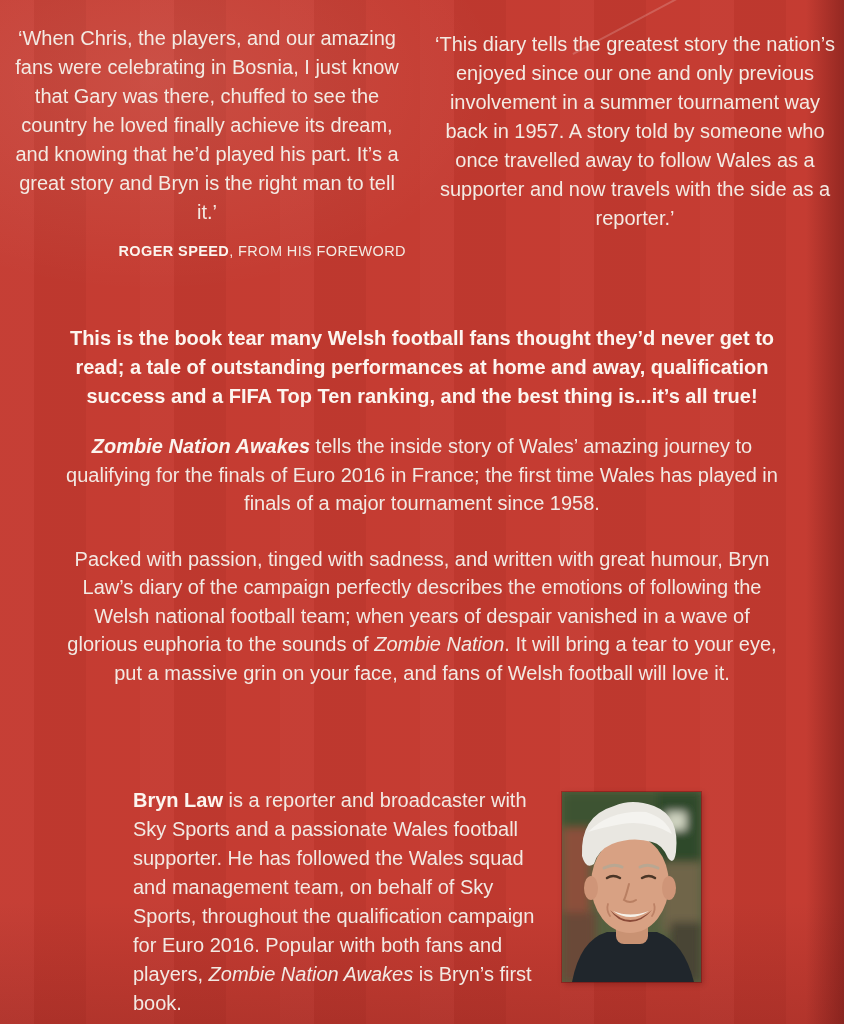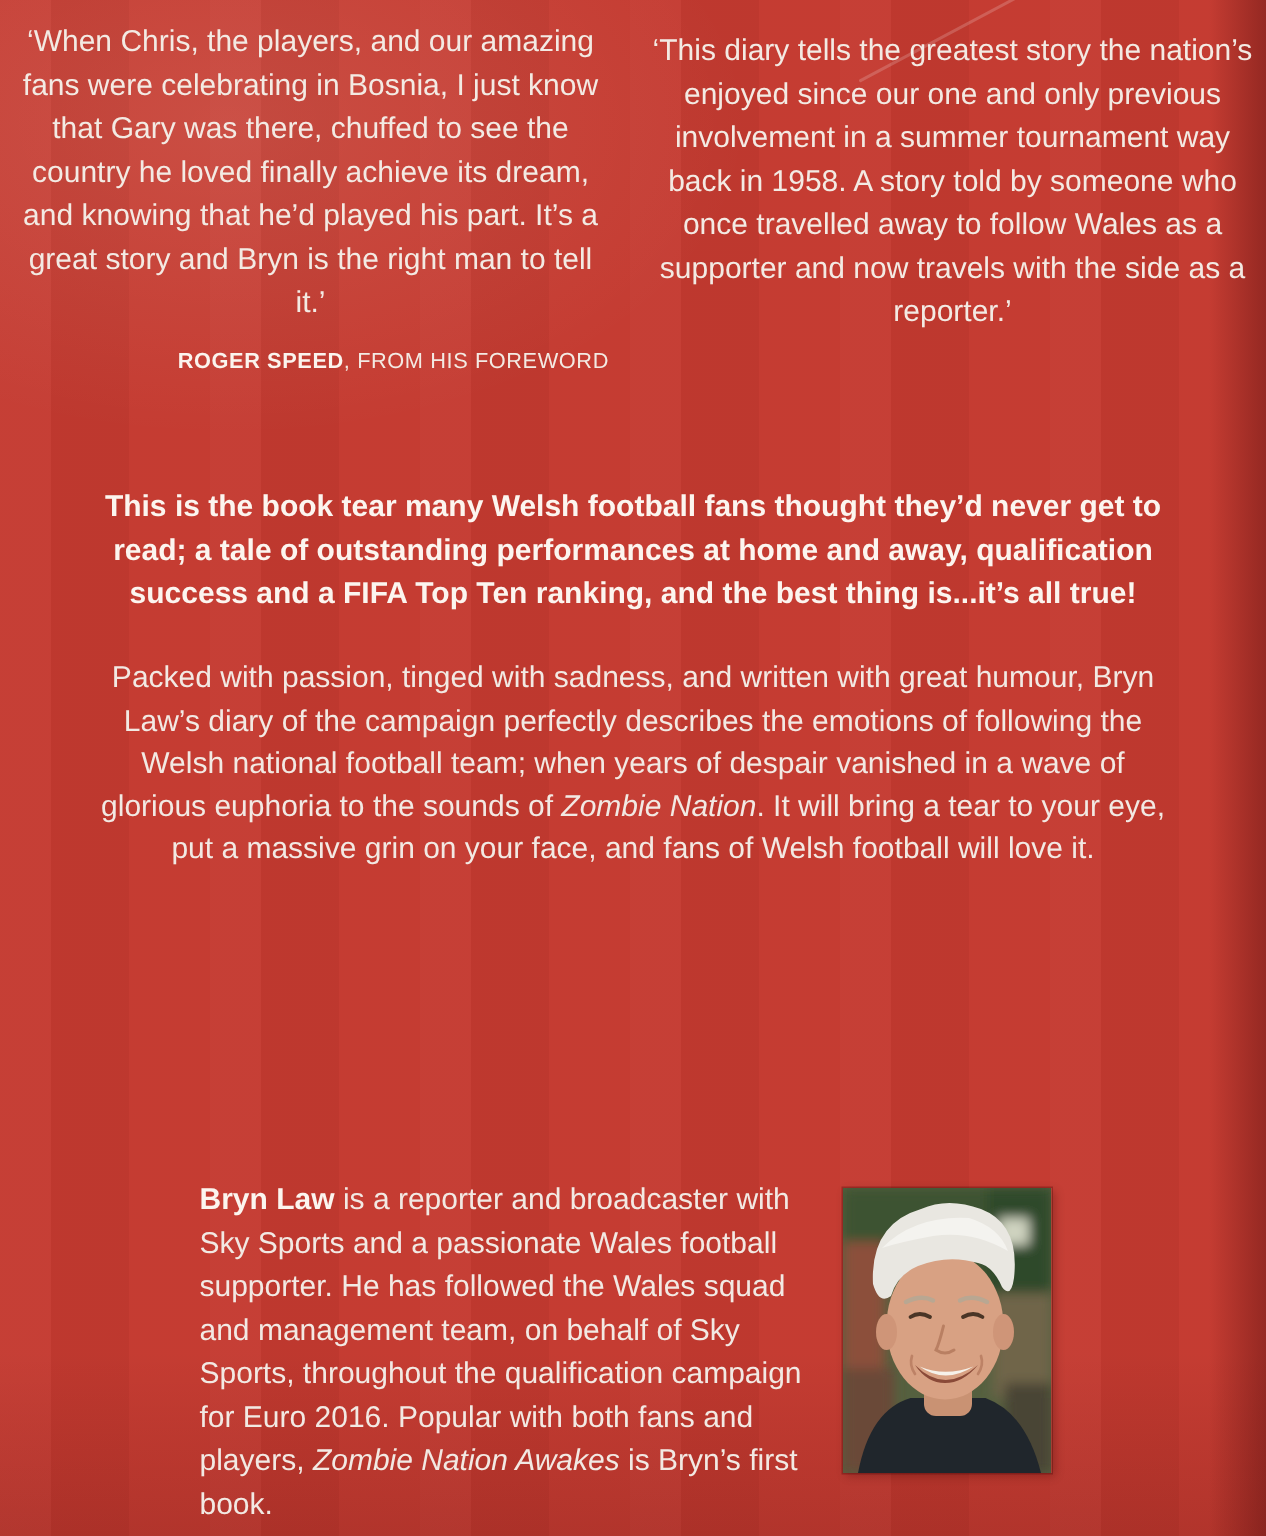--- a/index.html
+++ b/index.html
@@ -30,21 +30,21 @@
     top: 18px; right: 130px;
     width: 150px; height: 2px;
     background: rgba(255,255,255,0.18);
     transform: rotate(-28deg);
     border-radius: 2px;
     pointer-events: none;
   }
 
   .quotes-row {
     position: absolute;
-    top: 14px; left: 0;
+    top: 24px; left: 0;
     width: 844px;
     display: flex;
   }
   .quote-col {
     width: 50%;
     text-align: center;
   }
   .quote-col.left  { padding: 0 16px 0 8px; }
   .quote-col.right { padding: 6px 8px 0 12px; }
   .quote-text {
@@ -108,26 +108,27 @@
 <body>
 
 <div class="cover">
 
   <div class="quotes-row">
     <div class="quote-col left">
       <p class="quote-text">‘When Chris, the players, and our amazing fans were celebrating in Bosnia, I just know that Gary was there, chuffed to see the country he loved finally achieve its dream, and knowing that he’d played his part. It’s a great story and Bryn is the right man to tell it.’</p>
       <p class="attribution"><span class="attr-name">ROGER SPEED</span><span>, FROM HIS FOREWORD</span></p>
     </div>
     <div class="quote-col right">
-      <p class="quote-text">‘This diary tells the greatest story the nation’s enjoyed since our one and only previous involvement in a summer tournament way back in 1958. A story told by someone who once travelled away to follow Wales as a supporter and now travels with the side as a reporter.’</p>
+      <p class="quote-text">‘This diary tells the greatest story the nation’s enjoyed since our one and only previous involvement in a summer tournament way back in 1957. A story told by someone who once travelled away to follow Wales as a supporter and now travels with the side as a reporter.’</p>
     </div>
   </div>
 
   <div class="blurb">
     <p class="blurb-lead">This is the book tear many Welsh football fans thought they’d never get to read; a tale of outstanding performances at home and away, qualification success and a FIFA Top Ten ranking, and the best thing is...it’s all true!</p>
+    <p class="blurb-para"><span class="bold-italic">Zombie Nation Awakes</span><span> tells the inside story of Wales’ amazing journey to qualifying for the finals of Euro 2016 in France; the first time Wales has played in finals of a major tournament since 1958.</span></p>
     <p class="blurb-para third"><span>Packed with passion, tinged with sadness, and written with great humour, Bryn Law’s diary of the campaign perfectly describes the emotions of following the Welsh national football team; when years of despair vanished in a wave of glorious euphoria to the sounds of </span><span class="italic">Zombie Nation</span><span>. It will bring a tear to your eye, put a massive grin on your face, and fans of Welsh football will love it.</span></p>
   </div>
 
   <div class="bio-text"><span class="bio-name">Bryn Law</span><span> is a reporter and broadcaster with Sky Sports and a passionate Wales football supporter. He has followed the Wales squad and management team, on behalf of Sky Sports, throughout the qualification campaign for Euro 2016. Popular with both fans and players, </span><span class="italic">Zombie Nation Awakes</span><span> is Bryn’s first book.</span></div>
 
   <div class="author-photo">
     <svg viewBox="0 0 139 190" xmlns="http://www.w3.org/2000/svg">
       <defs>
         <filter id="bgblur" x="-20%" y="-20%" width="140%" height="140%">
           <feGaussianBlur stdDeviation="4"></feGaussianBlur>

